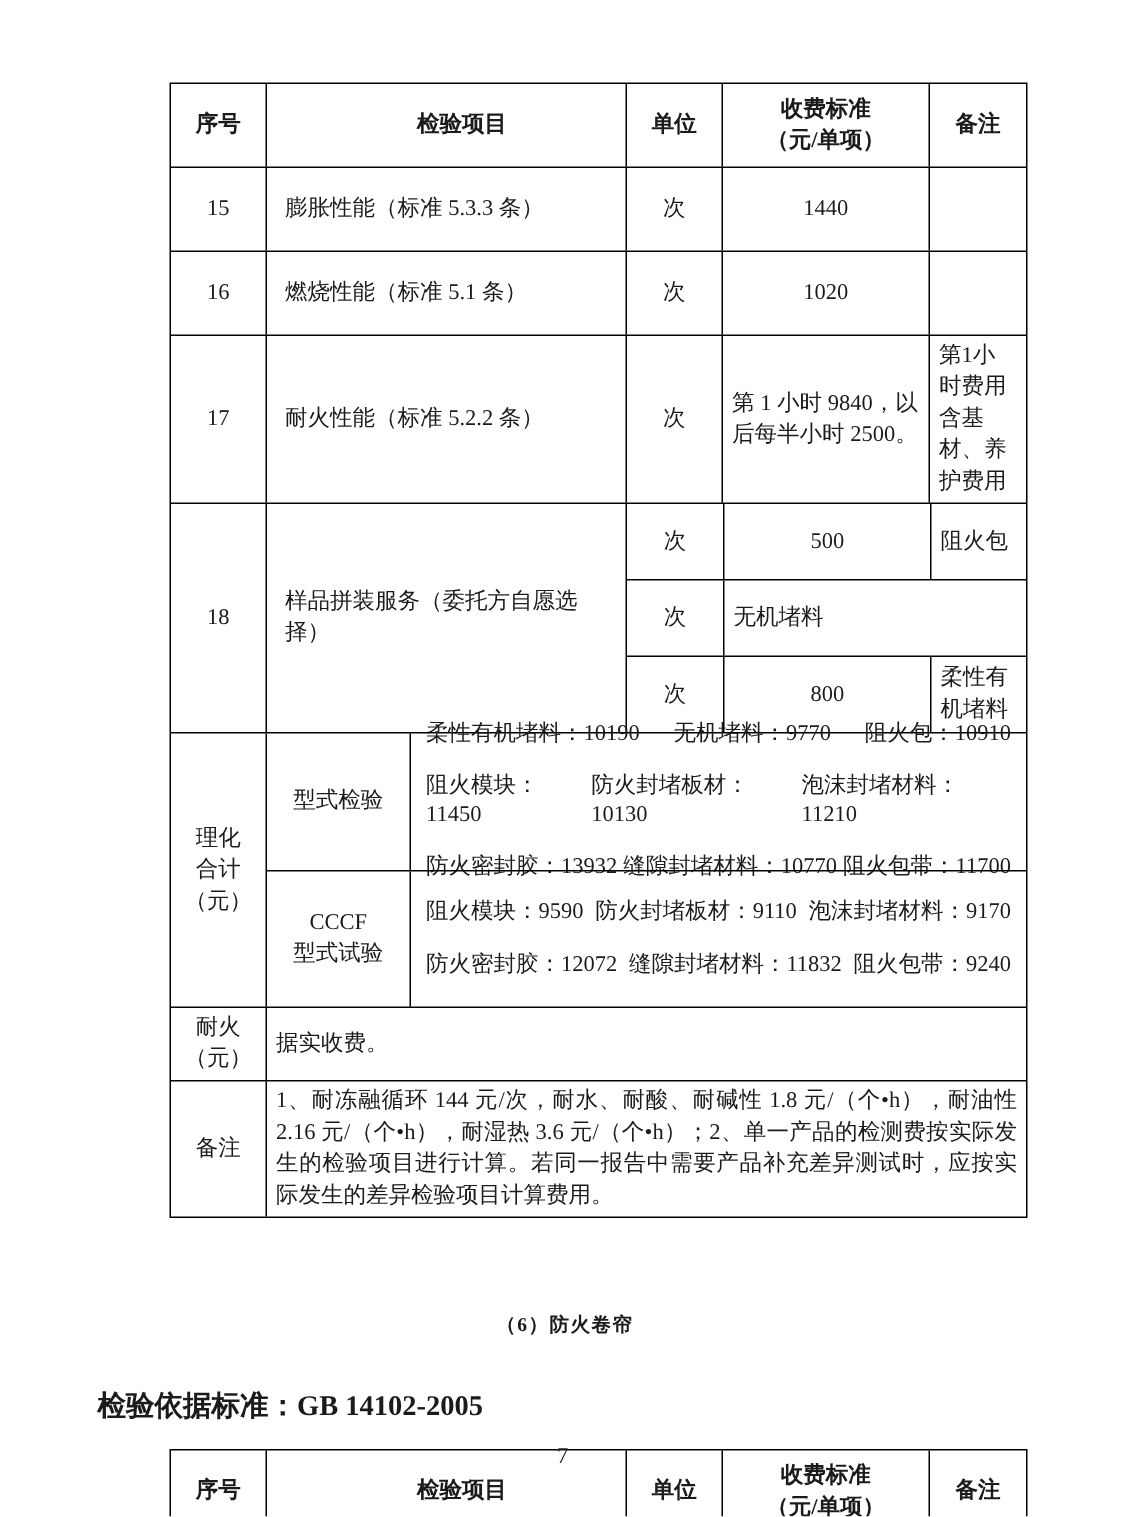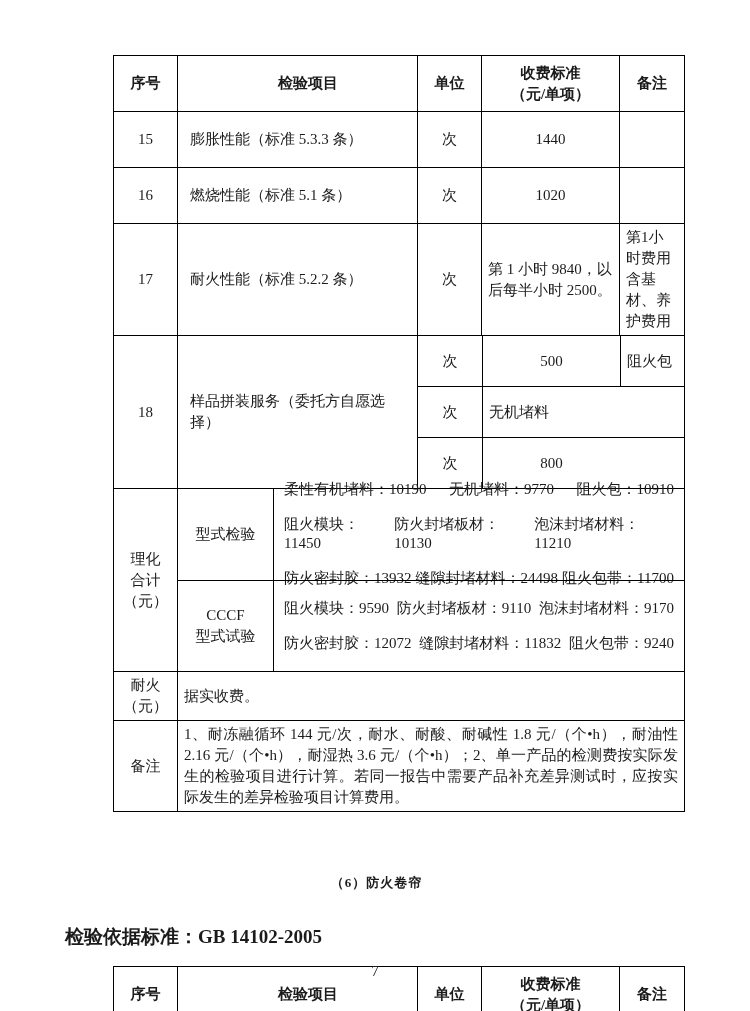--- a/index.html
+++ b/index.html
@@ -111,20 +111,21 @@
           <div class="c w-fee center">500</div>
           <div class="c w-note left">阻火包</div>
         </div>
         <div class="subrow h50">
           <div class="c w-unit center">次</div>
           <div class="c w-note left">无机堵料</div>
         </div>
         <div class="subrow h50">
           <div class="c w-unit center">次</div>
           <div class="c w-fee center">800</div>
+          <div class="c w-note left">柔性有机堵料</div>
         </div>
       </div>
     </div>
 
     <div class="row">
       <div class="c w-no center prewrap">理化
 合计
 （元）</div>
       <div class="subcol">
         <div class="subrow h65">
@@ -135,21 +136,21 @@
               <span>无机堵料：9770</span>
               <span>阻火包：10910</span>
             </div>
             <div class="jline">
               <span>阻火模块：11450</span>
               <span>防火封堵板材：10130</span>
               <span>泡沫封堵材料：11210</span>
             </div>
             <div class="jline">
               <span>防火密封胶：13932</span>
-              <span>缝隙封堵材料：24498</span>
+              <span>缝隙封堵材料：10770</span>
               <span>阻火包带：11700</span>
             </div>
           </div>
         </div>
         <div class="subrow h65">
           <div class="c w-type center prewrap">CCCF
 型式试验</div>
           <div class="c fill left content-cell">
             <div class="jline">
               <span>阻火模块：9590</span>

